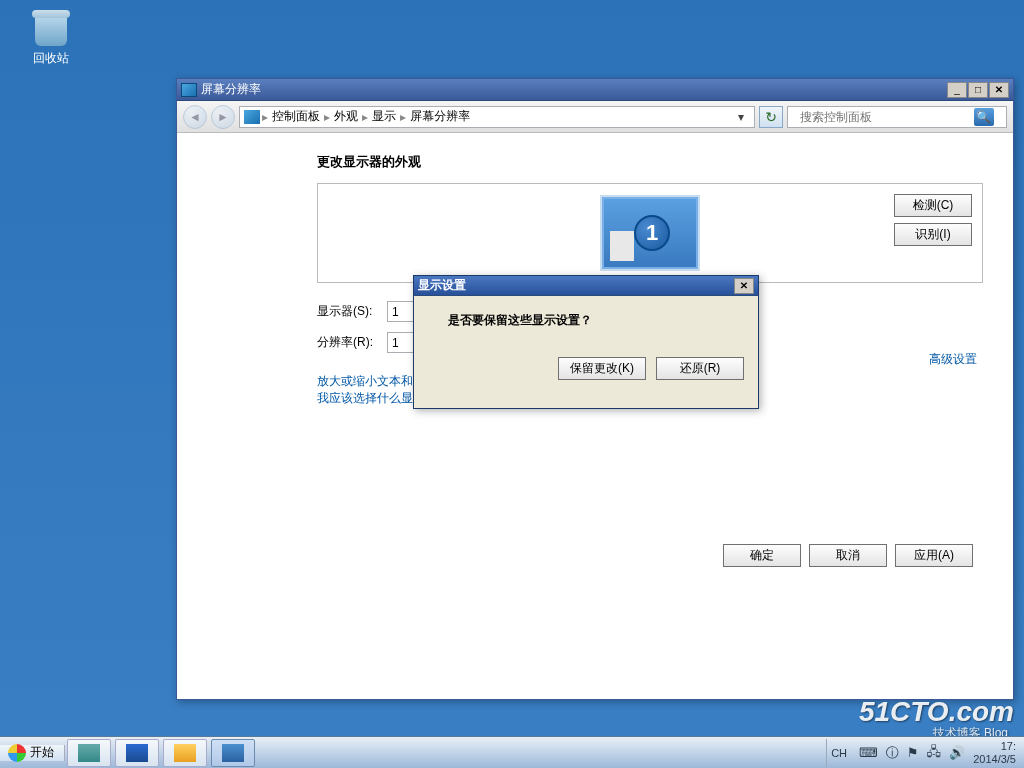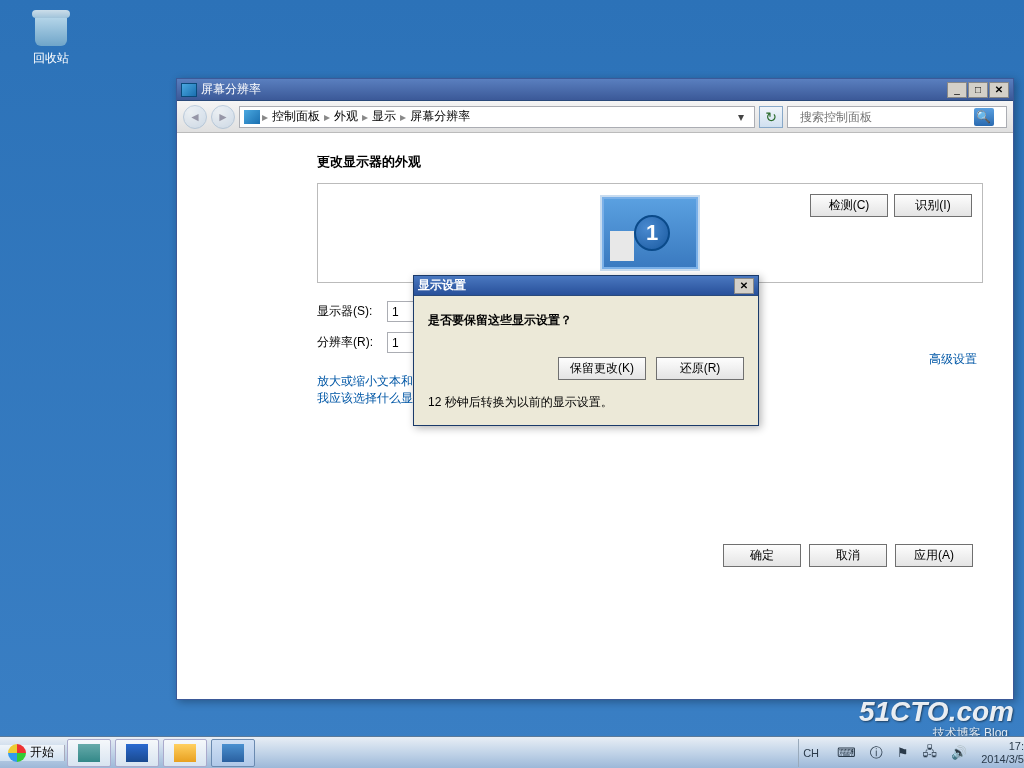--- a/index.html
+++ b/index.html
@@ -34,51 +34,51 @@
 .searchbox input { border: none; flex: 1; outline: none; font-size: 12px; color: #888; }
 .searchbox .mag { width: 20px; height: 18px; background: linear-gradient(to bottom, #5aa0e0, #2a6ab0); color: #fff; display: flex; align-items: center; justify-content: center; font-size: 12px; cursor: pointer; border-radius: 2px; }
 
 
 .content { padding: 20px 30px 20px 140px; background: #fff; height: calc(100% - 54px); position: relative; }
 .content h3 { font-size: 13px; font-weight: bold; margin-bottom: 12px; }
 .monitor-box { border: 1px solid #bbb; height: 100px; position: relative; margin-bottom: 18px; display: flex; align-items: center; justify-content: center; }
 .monitor-preview { width: 96px; height: 72px; background: linear-gradient(to bottom, #5aa0e0, #3a7ac0); border: 2px solid #7ab0e8; position: relative; box-shadow: 0 0 0 2px #c8dcf0; }
 .monitor-preview .screen-content { position: absolute; bottom: 6px; left: 6px; width: 24px; height: 30px; background: #e8e8e8; }
 .monitor-preview .num { position: absolute; right: 26px; top: 16px; width: 36px; height: 36px; border-radius: 50%; background: radial-gradient(circle at 35% 35%, #4a8ad0, #1a5aa0); color: #fff; font-size: 22px; font-weight: bold; display: flex; align-items: center; justify-content: center; border: 2px solid #0a4a8a; }
-.monitor-btns { position: absolute; right: 10px; top: 10px; display: flex; flex-direction: row; gap: 6px; }
+.monitor-btns { position: absolute; right: 10px; top: 10px; display: flex; flex-direction: column; gap: 6px; }
 .classic-btn { min-width: 78px; height: 23px; background: linear-gradient(to bottom, #fdfdfd, #e4e4e4); border: 1px solid #707070; font-size: 12px; cursor: pointer; padding: 0 8px; }
 
 .form-row { display: flex; align-items: center; margin-bottom: 10px; }
 .form-row label { width: 70px; }
 .form-row .combo { width: 290px; height: 21px; border: 1px solid #abadb3; background: #fff; display: flex; align-items: center; padding: 0 4px; position: relative; }
 .form-row .combo::after { content: "▾"; position: absolute; right: 4px; color: #555; }
 .link { color: #0057a6; cursor: pointer; }
 .adv-link { position: absolute; right: 36px; top: 218px; margin-left: 12px; }
 .text-line { margin-top: 20px; }
 
 .ok-cancel { position: absolute; right: 40px; bottom: 132px; display: flex; gap: 8px; }
 .ok-cancel .classic-btn { min-width: 78px; }
 
 
 .dialog { left: 413px; top: 275px; width: 346px; background: #ece9d8; border: 1px solid #1a3a6a; }
 .dialog .titlebar { background: linear-gradient(to bottom, #4a78c0 0%, #28509a 100%); height: 20px; font-weight: bold; font-size: 12px; }
 .dialog-body { padding: 16px 14px 14px; }
-.dialog-text { font-weight: bold; margin-bottom: 28px; }
+.dialog-text { font-weight: bold; margin-bottom: 28px; margin-left: 20px; }
 .dialog-btns { display: flex; justify-content: flex-end; gap: 10px; margin-bottom: 14px; }
 .dialog-btns .classic-btn { min-width: 88px; }
 .countdown { font-size: 12px; }
 
 
 .taskbar { position: absolute; left: 0; bottom: 0; width: 100%; height: 32px; background: linear-gradient(to bottom, #e8eef5 0%, #c2d4e8 50%, #9db8d8 100%); border-top: 1px solid #5a7a9a; display: flex; align-items: center; }
 .start-btn { height: 16px; padding: 0 10px 0 8px; display: flex; align-items: center; gap: 4px; cursor: pointer; background: linear-gradient(to bottom, #f0f5fa, #d0e0f0); border-right: 1px solid #aab; }
 .start-orb { width: 18px; height: 18px; border-radius: 50%; background: conic-gradient(#e33 0 90deg, #3c3 90deg 180deg, #39e 180deg 270deg, #ec3 270deg 360deg); }
 .tb-item { width: 44px; height: 28px; margin: 2px; background: linear-gradient(to bottom, #f5f8fb, #d8e4f0); border: 1px solid #aac; border-radius: 2px; display: flex; align-items: center; justify-content: center; cursor: pointer; }
 .tb-item.active { background: linear-gradient(to bottom, #d0e0f5, #b0c8e8); border-color: #6a8ab0; }
 .tb-icon { width: 22px; height: 18px; }
-.tray { margin-left: auto; display: flex; align-items: center; gap: 14px; padding-right: 0; color: #2a3a4a; font-size: 11px; }
+.tray { margin-left: auto; display: flex; align-items: center; gap: 8px; padding-right: 8px; color: #2a3a4a; font-size: 11px; }
 .tray .ind { padding: 0 4px; border-left: 1px solid #9ab; height: 28px; display: flex; align-items: center; }
 .tray .clock { text-align: right; line-height: 13px; }
 .tray .tray-ic { font-size: 13px; cursor: pointer; }
 
 .watermark { position: absolute; right: 10px; bottom: 40px; font-size: 28px; font-weight: bold; font-style: italic; color: rgba(255,255,255,0.9); text-shadow: 1px 1px 2px rgba(0,0,0,0.5); font-family: Arial; }
 .watermark-sub { position: absolute; right: 16px; bottom: 26px; color: rgba(255,255,255,0.85); font-size: 12px; text-shadow: 1px 1px 2px rgba(0,0,0,0.5); }
 </style>
 </head>
 <body>
 
@@ -164,21 +164,20 @@
     <span>显示设置</span>
     <div class="spacer"></div>
     <div class="win-btn close">✕</div>
   </div>
   <div class="dialog-body">
     <div class="dialog-text">是否要保留这些显示设置？</div>
     <div class="dialog-btns">
       <button class="classic-btn">保留更改(K)</button>
       <button class="classic-btn">还原(R)</button>
     </div>
-    <div class="countdown">12 秒钟后转换为以前的显示设置。</div>
   </div>
 </div>
 
 <div class="watermark">51CTO.com</div>
 <div class="watermark-sub">技术博客  Blog</div>
 
 <div class="taskbar">
   <div class="start-btn">
     <div class="start-orb"></div>
     <span>开始</span>

